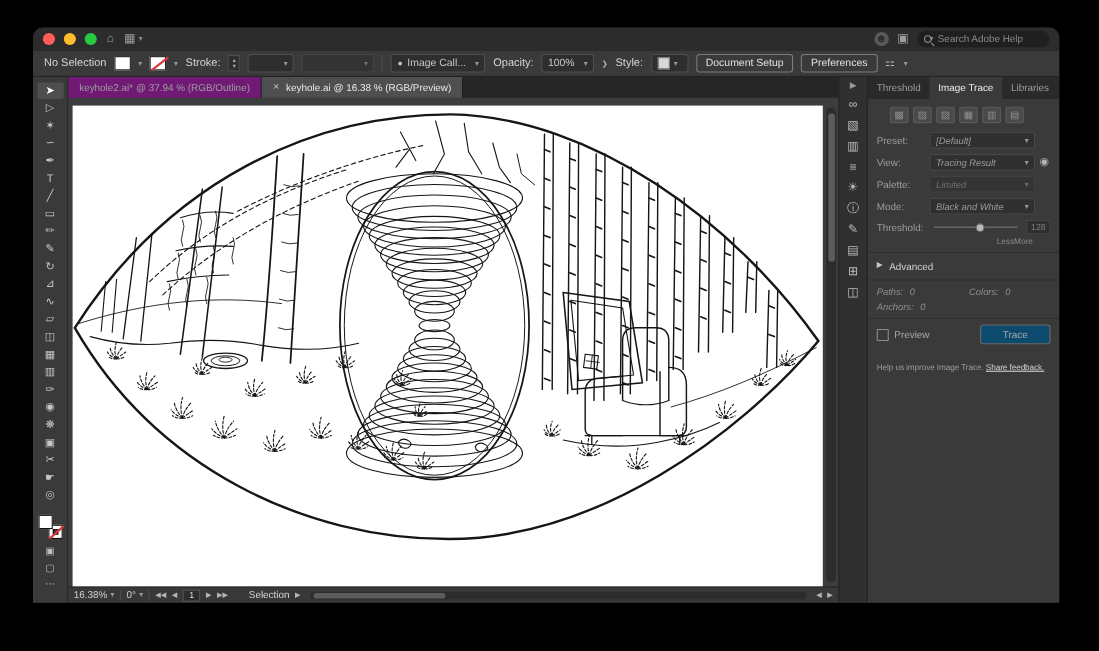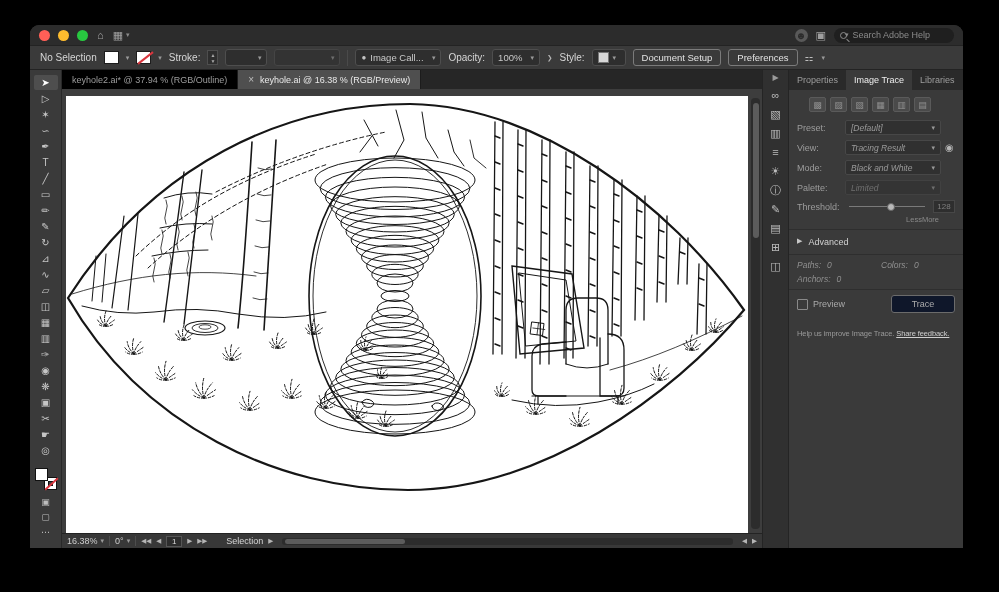--- a/index.html
+++ b/index.html
@@ -39,21 +39,21 @@
   .tool.active{color:#fff;background:#4e4e4e;}
   .ts-colors{width:24px;height:24px;position:relative;margin:8px 0 4px 0;}
   .ts-stroke{position:absolute;right:1px;bottom:1px;width:13px;height:13px;background:#fff;border:1px solid #111;}
   .ts-stroke::before{content:"";position:absolute;inset:3px;background:#3a3a3a;border:1px solid #111;}
   .ts-stroke::after{content:"";position:absolute;left:-2px;top:5px;width:17px;height:2px;background:#d9363e;transform:rotate(-42deg);}
   .ts-fill{position:absolute;left:1px;top:1px;width:13px;height:13px;background:#fff;border:1px solid #111;}
   .mode-ic{width:24px;height:13px;display:flex;align-items:center;justify-content:center;font-size:9px;color:#bdbdbd;margin-bottom:2px;}
   
   .doccol{flex:1;display:flex;flex-direction:column;min-width:0;}
   .tabbar{height:19px;background:#262626;display:flex;flex:0 0 19px;}
-  .tab{height:19px;display:flex;align-items:center;gap:6px;padding:0 10px;font-size:9px;color:#9d9d9d;background:#000000;border-right:1px solid #1c1c1c;white-space:nowrap;}
+  .tab{height:19px;display:flex;align-items:center;gap:6px;padding:0 10px;font-size:9px;color:#9d9d9d;background:#701a75;border-right:1px solid #1c1c1c;white-space:nowrap;}
   .tab.active{background:#4f4f4f;color:#e9e9e9;}
   .tabx{color:#bdbdbd;font-size:10px;}
   .docarea{flex:1;position:relative;background:#3d3d3d;min-height:0;}
   .artboard{position:absolute;left:4px;top:7px;right:14px;bottom:0;background:#ffffff;overflow:hidden;}
   .artboard svg{width:100%;height:100%;display:block;}
   .vscroll{position:absolute;right:2px;top:9px;bottom:4px;width:9px;background:#2c2c2c;border-radius:4px;}
   .vthumb{position:absolute;left:1.5px;top:5px;width:6px;height:135px;background:#5c5c5c;border-radius:3px;}
   
   .statusbar{height:15px;background:#383838;border-top:1px solid #232323;display:flex;align-items:center;font-size:9px;color:#cfcfcf;padding:0 5px;gap:5px;flex:0 0 15px;white-space:nowrap;}
   .sb-item{display:flex;align-items:center;gap:3px;}
@@ -87,21 +87,21 @@
   .lessmore{display:flex;justify-content:flex-end;margin:0 16px 2px 52px;font-size:7.5px;color:#8a8a8a;}
   .pdiv{height:1px;background:#2e2e2e;margin:5px -8px;}
   .adv-row{display:flex;align-items:flex-start;gap:6px;color:#d2d2d2;padding:2px 0;}
   .tri{font-size:7px;color:#c7c7c7;}
   .stats{display:flex;margin:2px 0 2px 0;font-size:8.5px;color:#8f8f8f;}
   .stat-col{display:flex;flex-direction:column;gap:4px;}
   .stat-col.left{width:84px;}
   .statline{display:flex;gap:6px;font-style:italic;}
   .pbottom{display:flex;align-items:center;margin-top:4px;gap:5px;}
   .checkbox{width:11px;height:11px;border:1px solid #8a8a8a;background:transparent;border-radius:1px;}
-  .trace-btn{margin-left:auto;width:64px;height:18px;background:#0f172a;border:1px solid #6b6b6b;border-radius:3px;color:#ababab;font-size:9px;display:flex;align-items:center;justify-content:center;}
+  .trace-btn{margin-left:auto;width:64px;height:18px;background:#0c4a6e;border:1px solid #6b6b6b;border-radius:3px;color:#ababab;font-size:9px;display:flex;align-items:center;justify-content:center;}
   .help-row{margin-top:16px;font-size:7.5px;color:#9a9a9a;white-space:nowrap;letter-spacing:-0.1px;}
   .fb{color:#d0d0d0;text-decoration:underline;cursor:pointer;}
 </style>
 </head>
 <body>
 
 <div class="app">
 
   <div class="titlebar">
     <div class="traffic">
@@ -574,21 +574,21 @@
         <div class="strip-icon">☀</div>
         <div class="strip-icon">ⓘ</div>
         <div class="strip-icon">✎</div>
         <div class="strip-icon">▤</div>
         <div class="strip-icon">⊞</div>
         <div class="strip-icon">◫</div>
       </div>
 
     <div class="panel">
       <div class="paneltabs" id="panel-tabs">
-          <div class="ptab">Properties</div>
+          <div class="ptab">Threshold</div>
           <div class="ptab active">Image Trace</div>
           <div class="ptab">Libraries</div>
         </div>
       <div class="panelbody">
         <div class="preset-row" id="preset-row">
             <div class="pthumb">▩</div>
             <div class="pthumb">▨</div>
             <div class="pthumb">▧</div>
             <div class="pthumb">▦</div>
             <div class="pthumb">▥</div>
@@ -604,30 +604,30 @@
         </div>
         <div class="prow">
           <span class="plabel">View:</span>
           <span class="pdd">
               <span class="fill">Tracing Result</span>
               <span class="chev">▾</span>
             </span>
           <span class="eye-icon">◉</span>
         </div>
         <div class="prow">
+          <span class="plabel">Palette:</span>
+          <span class="pdd dim">
+              <span class="fill">Limited</span>
+              <span class="chev">▾</span>
+            </span>
+        </div>
+        <div class="prow">
           <span class="plabel">Mode:</span>
           <span class="pdd">
               <span class="fill">Black and White</span>
-              <span class="chev">▾</span>
-            </span>
-        </div>
-        <div class="prow">
-          <span class="plabel">Palette:</span>
-          <span class="pdd dim">
-              <span class="fill">Limited</span>
               <span class="chev">▾</span>
             </span>
         </div>
 
         <div class="prow" style="margin-bottom:2px;">
           <span class="plabel">Threshold:</span>
           <span class="slider">
               <span class="knob"></span>
             </span>
           <span class="val-box">128</span>

